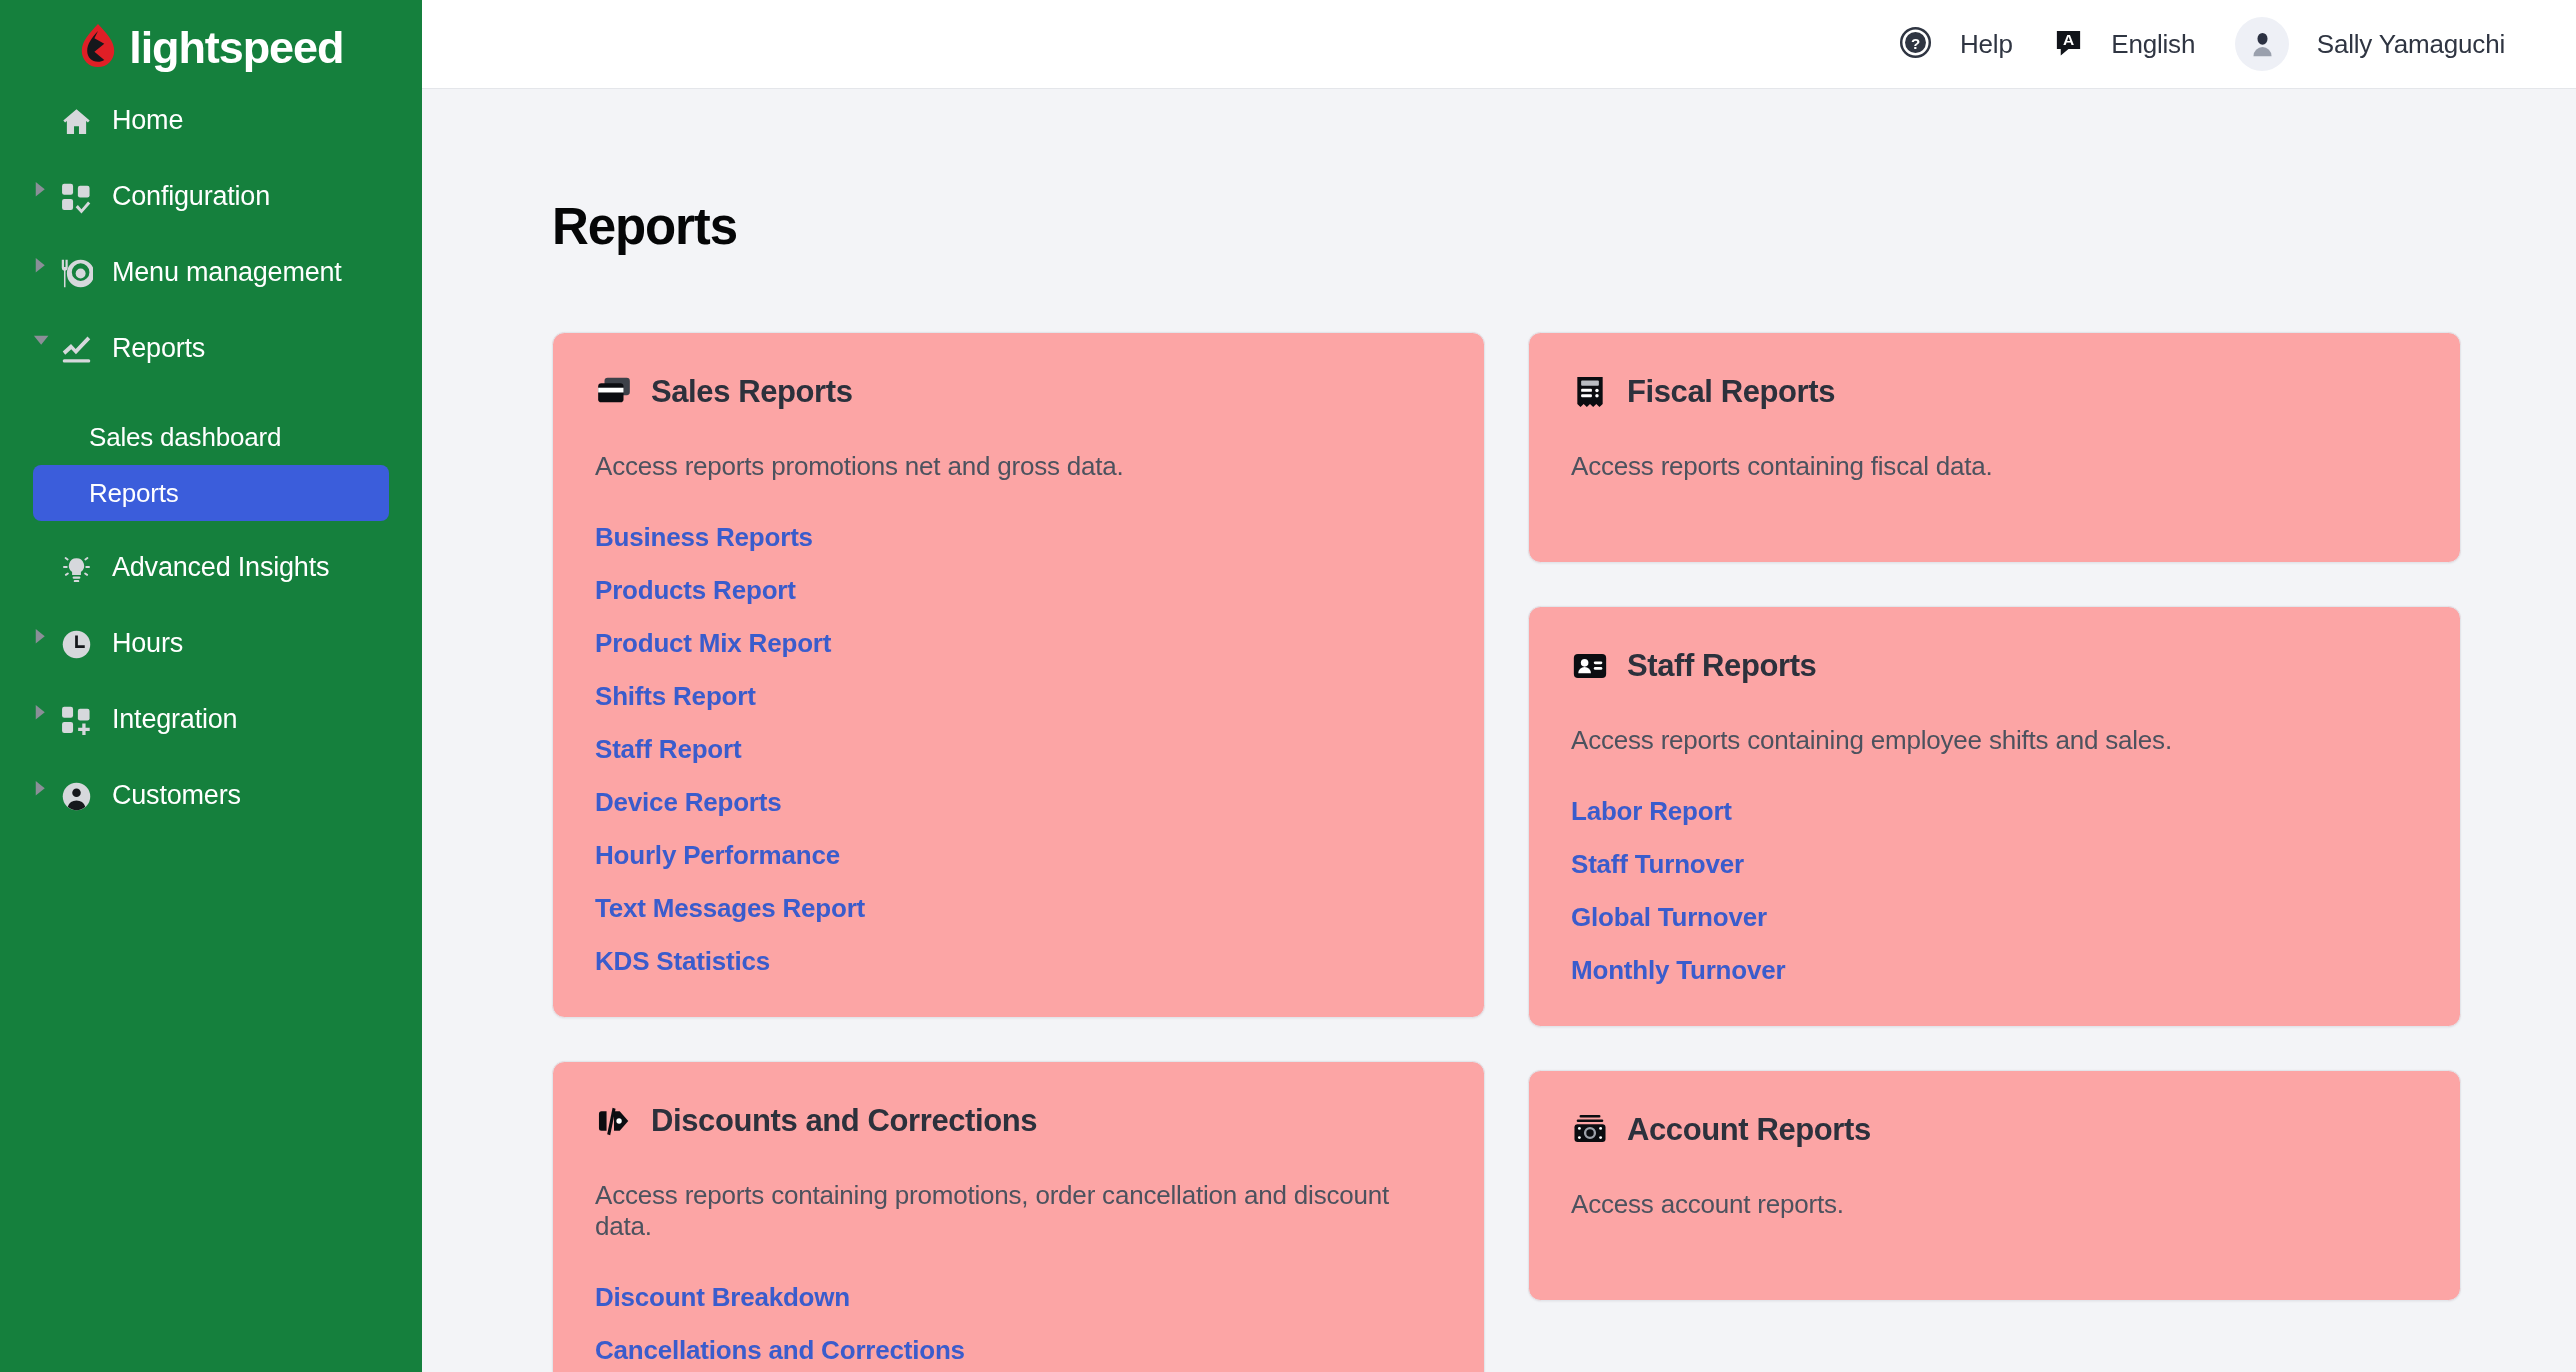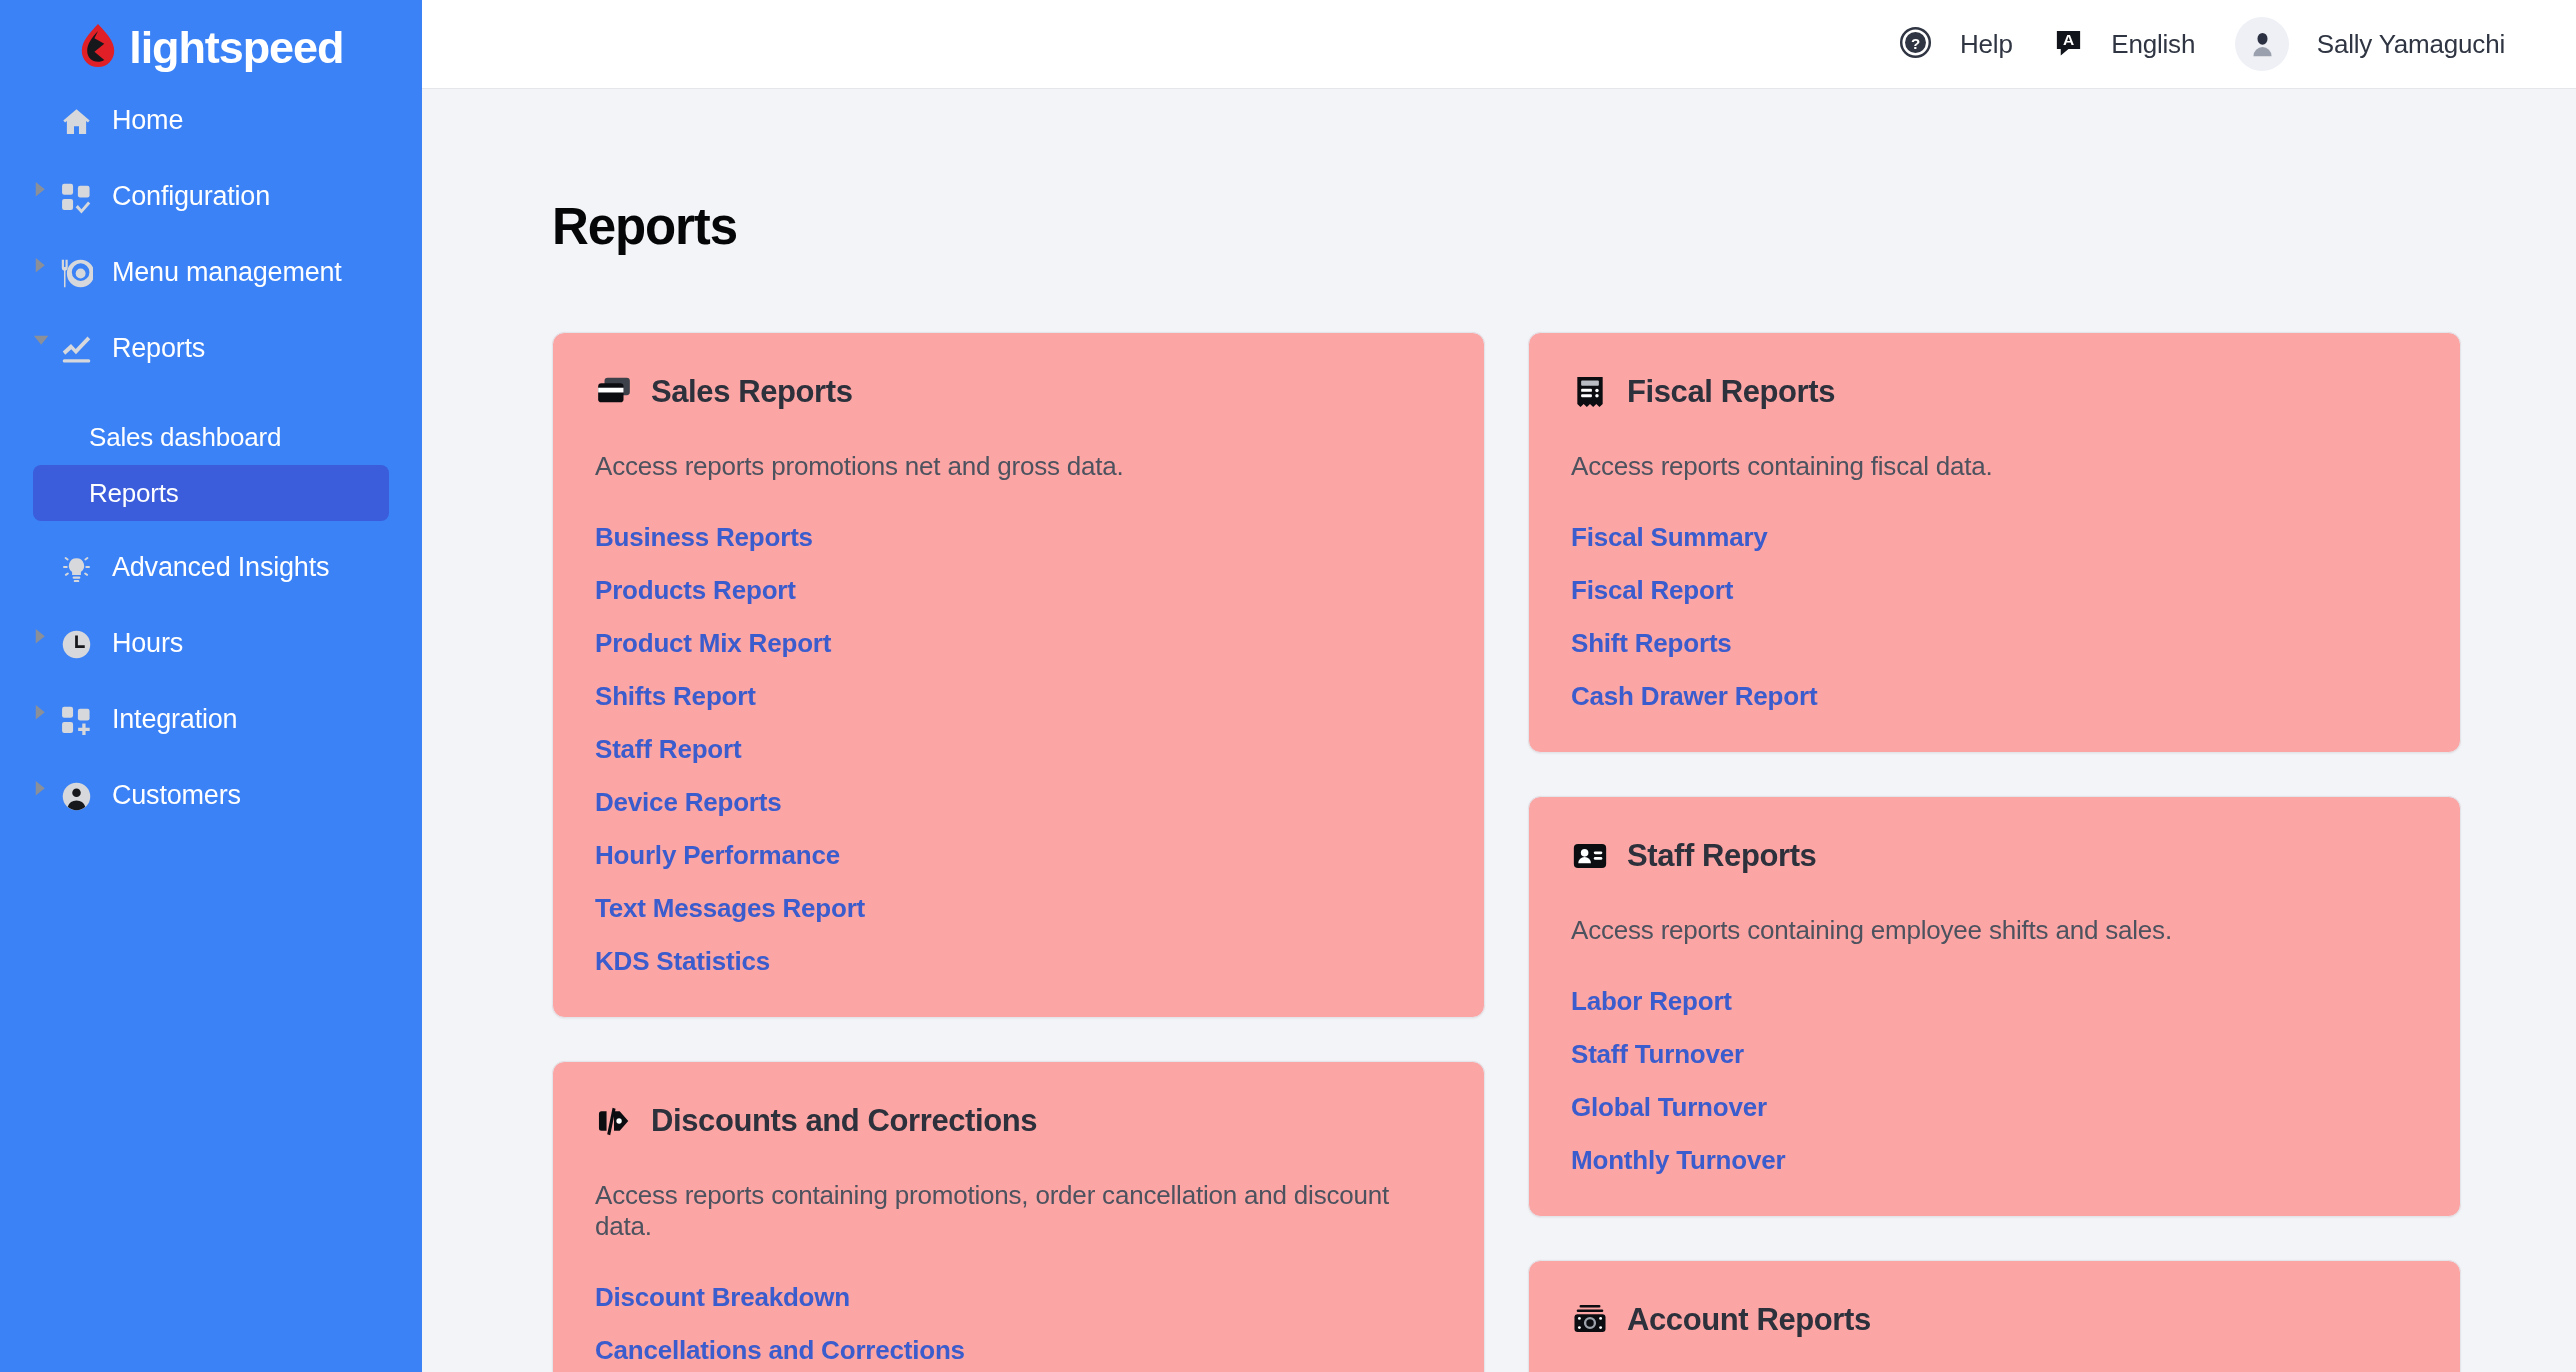--- a/index.html
+++ b/index.html
@@ -14,21 +14,21 @@
     font-family: "Liberation Sans", sans-serif;
     background: #f3f4f7;
     display: flex;
   }
 
   
   #sidebar {
     width: 422px;
     min-width: 422px;
     height: 1373px;
-    background: #3b82f6;
+    background: #15803d;
     padding-top: 0;
     overflow: hidden;
     position: relative;
   }
 
   .brand {
     height: 87px;
     display: flex;
     align-items: center;
     justify-content: center;
@@ -462,26 +462,20 @@
                 <rect x="6.4" y="4.8" width="11.2" height="3.2" rx="0.6" fill="#b9bcc2"></rect>
                 <rect x="6.4" y="10" width="6.8" height="1.9" rx="0.6" fill="#ffffff"></rect>
                 <rect x="6.4" y="13.4" width="6.8" height="1.9" rx="0.6" fill="#ffffff"></rect>
                 <circle cx="16.4" cy="11" r="1.1" fill="#ffffff"></circle>
                 <circle cx="16.4" cy="14.4" r="1.1" fill="#ffffff"></circle>
               </svg>
             </span>
             <h2 class="card-title">Fiscal Reports</h2>
           </div>
           <p class="card-desc">Access reports containing fiscal data.</p>
-          <div class="card-links">
-            <a class="card-link">Fiscal Summary</a>
-            <a class="card-link">Fiscal Report</a>
-            <a class="card-link">Shift Reports</a>
-            <a class="card-link">Cash Drawer Report</a>
-          </div>
         </section>
 
         <section class="card">
           <div class="card-head">
             <span class="card-icon">
               <svg width="38" height="38" viewBox="0 0 24 24">
                 <rect x="1.8" y="4.4" width="20.4" height="15.2" rx="2.6" fill="#0b0d11"></rect>
                 <circle cx="8.6" cy="10" r="2.4" fill="#ffffff"></circle>
                 <path d="M4.6 16.6 a4 4 0 0 1 8 0 z" fill="#ffffff"></path>
                 <rect x="14.4" y="9.1" width="5.4" height="1.8" rx="0.9" fill="#ffffff"></rect>

